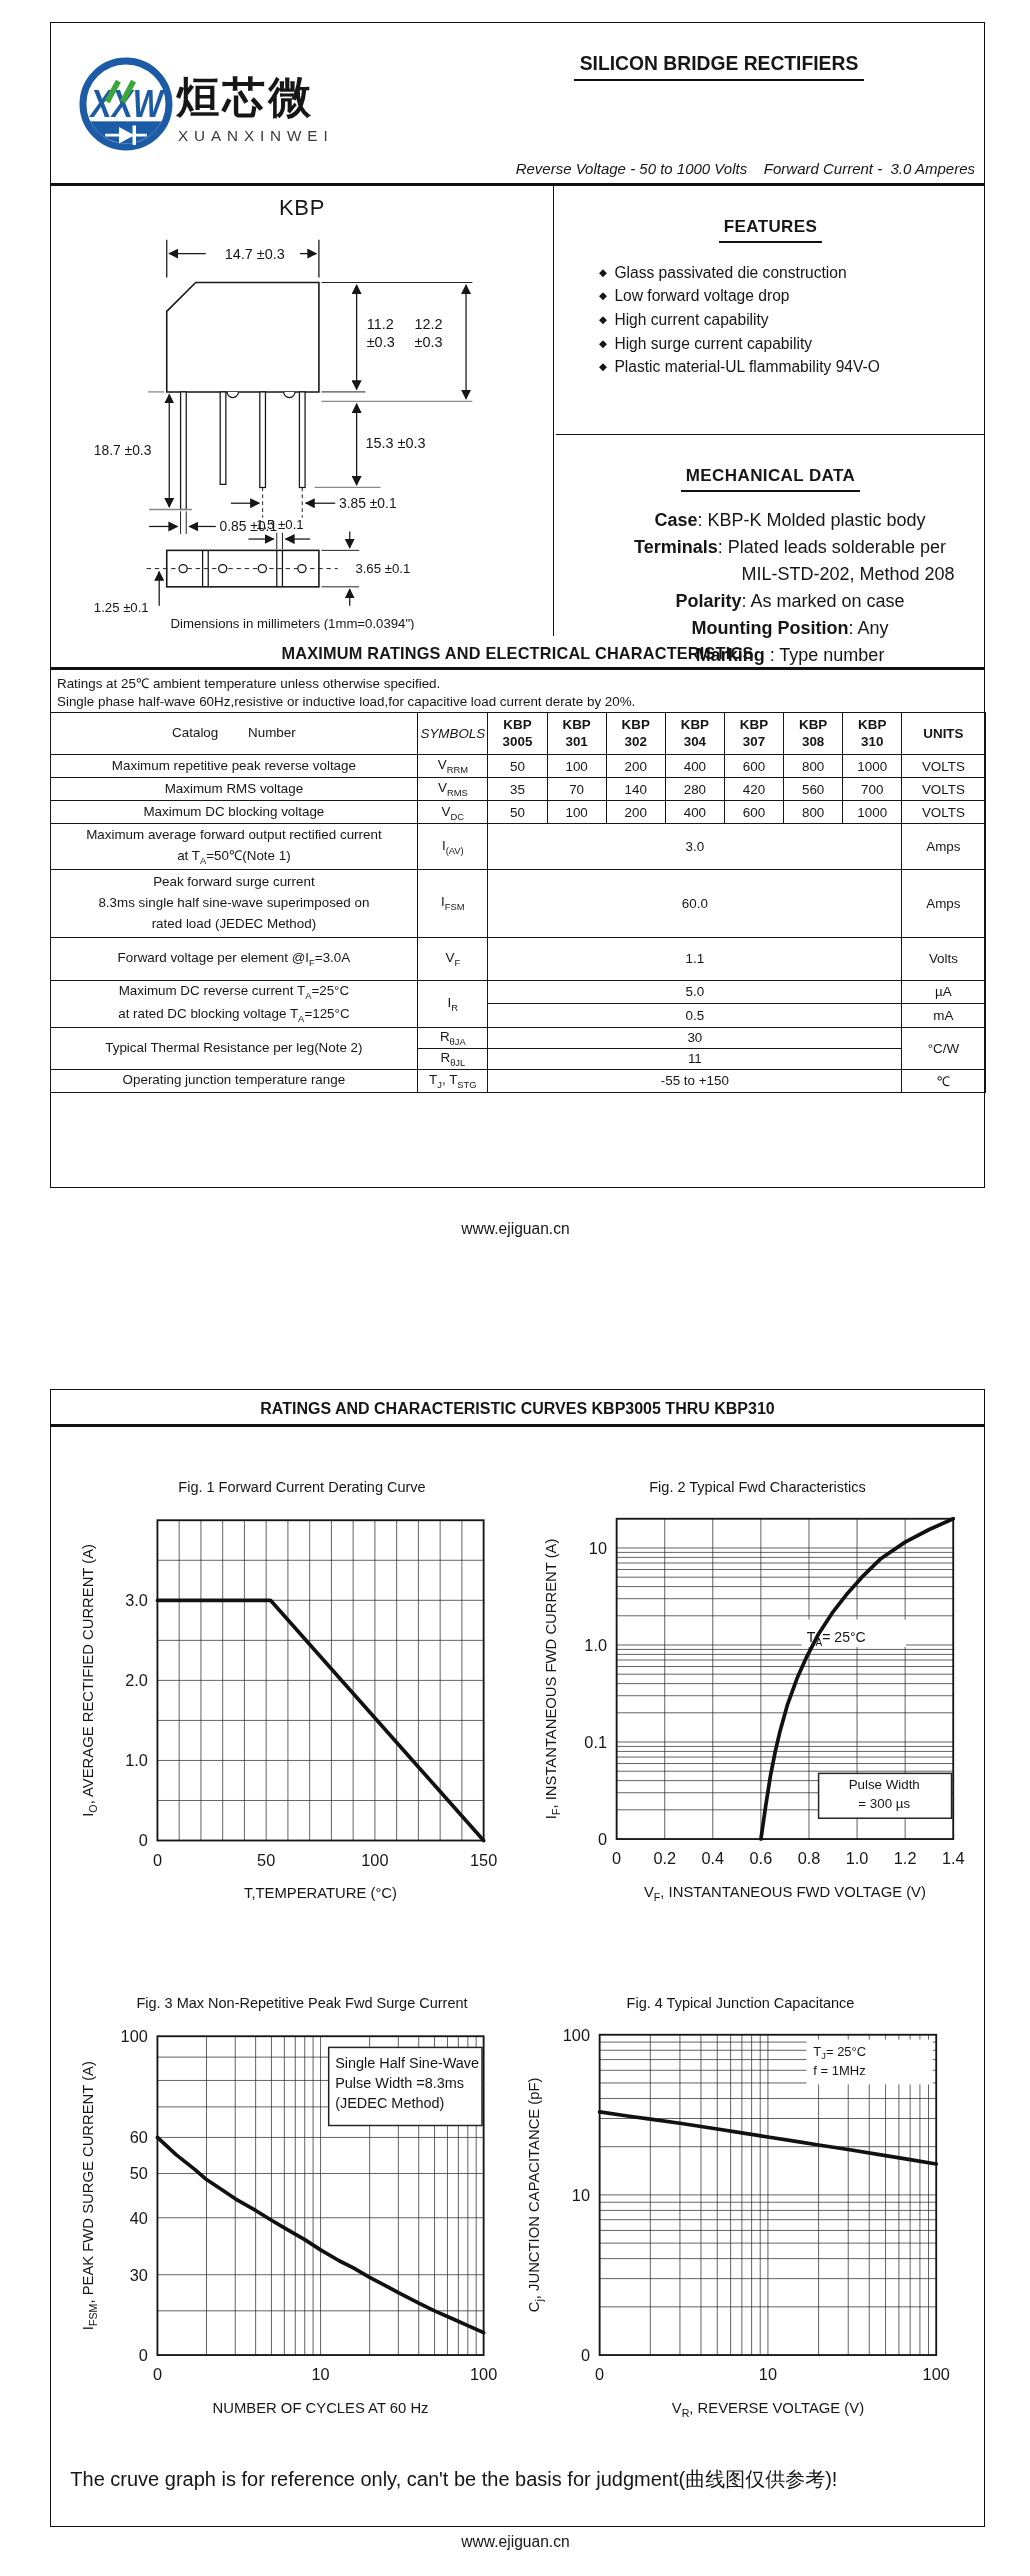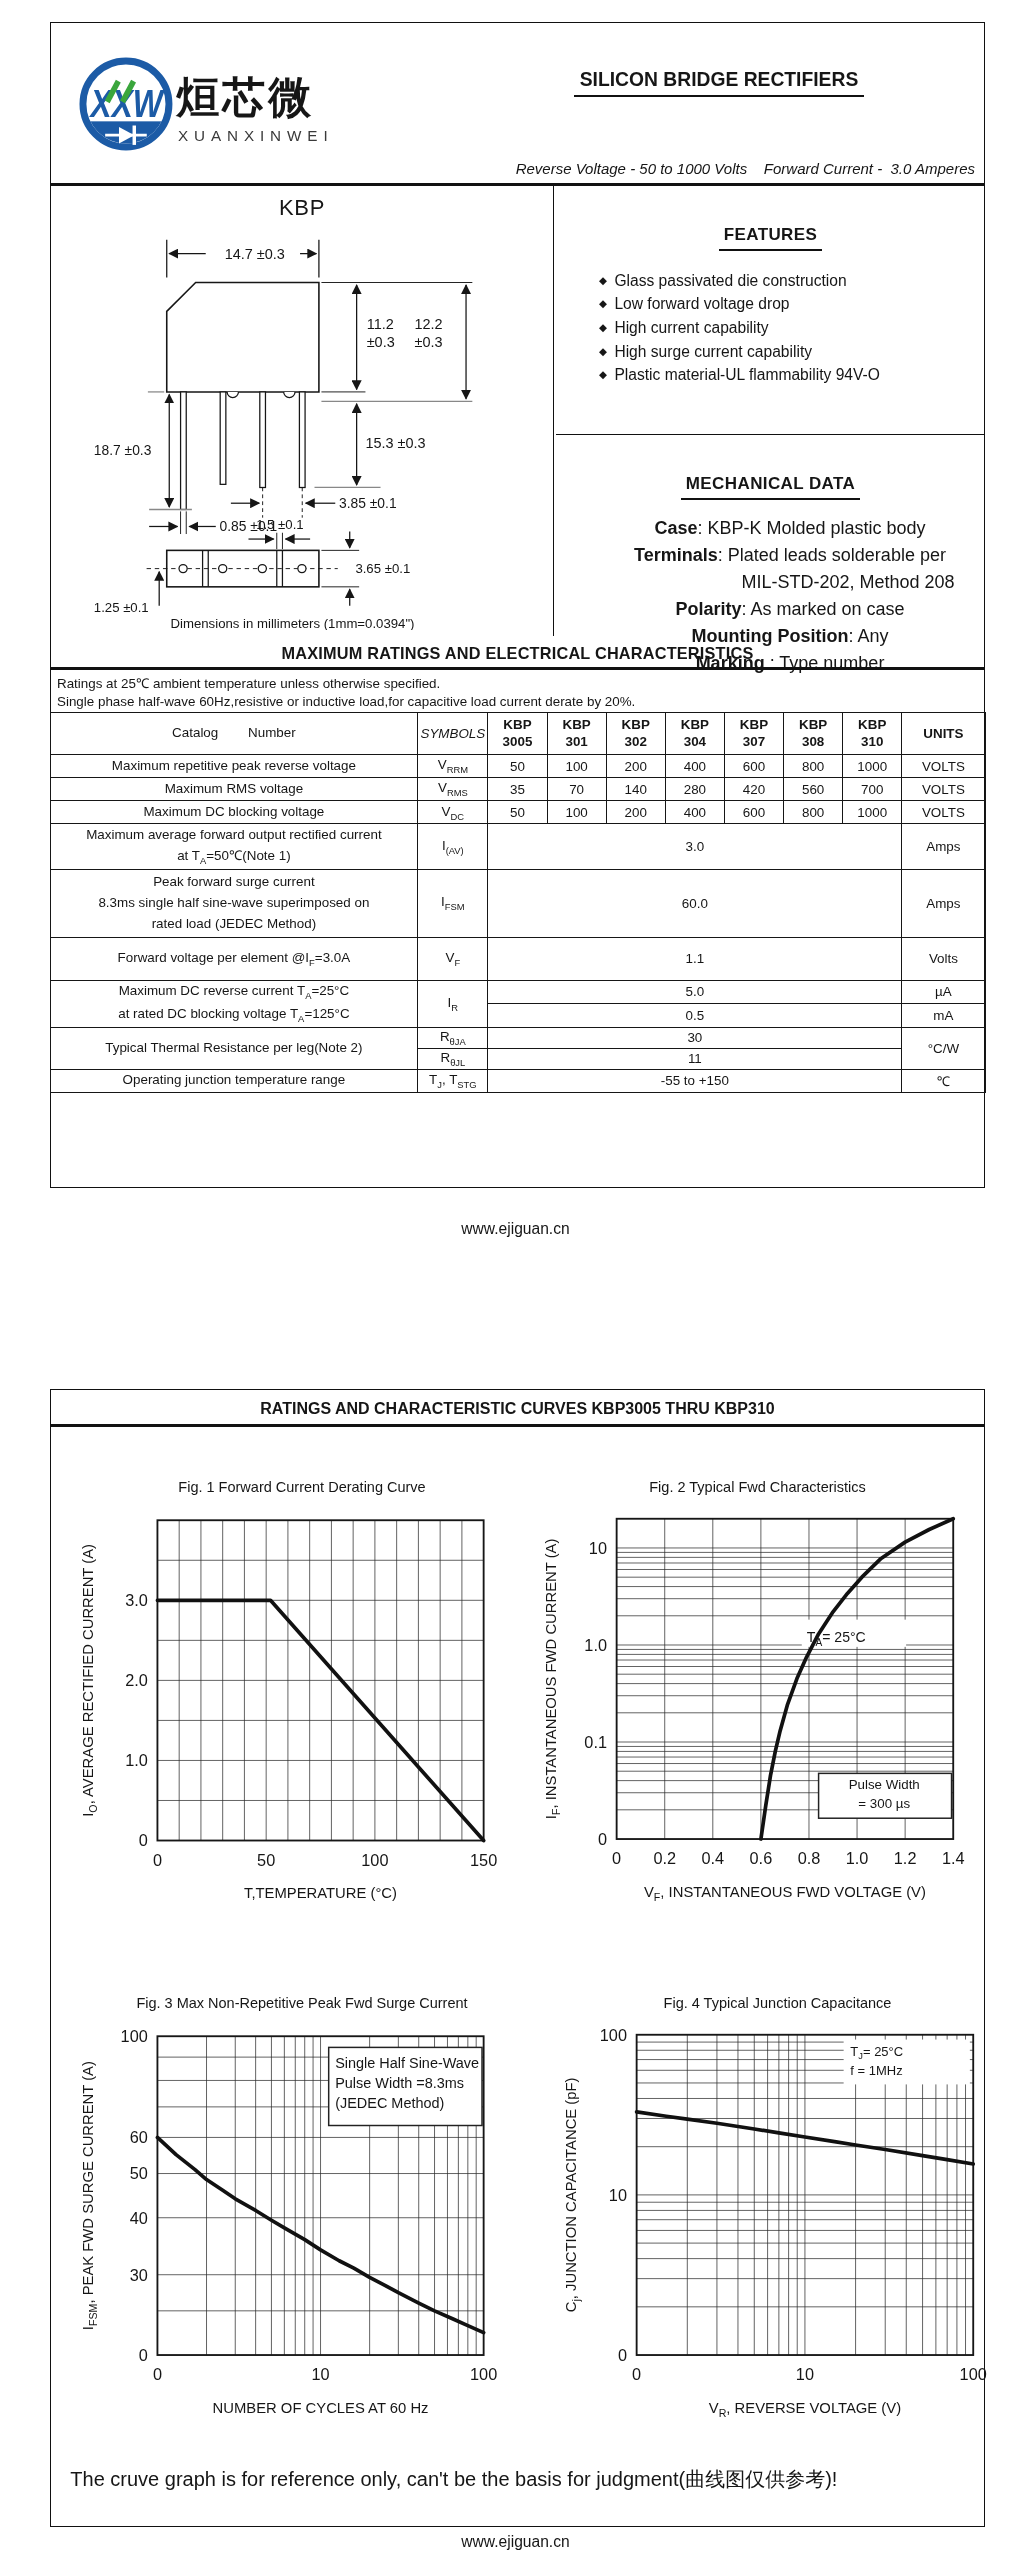--- a/index.html
+++ b/index.html
@@ -7,36 +7,36 @@
          font-family:"Liberation Sans", sans-serif; color:#161616; }
   .abs { position:absolute; }
 
   
   #hdr-box { left:50px; top:22px; width:935px; height:164px;
              border:1.5px solid #111; border-bottom:3.7px solid #111; }
   #logo-svg { position:absolute; left:16.3px; top:22px; }
   #titles { position:absolute; left:412px; top:13.4px; width:512px; text-align:center; }
   #part-range { display:inline-block; font-size:27.5px; font-weight:bold;
                 border-bottom:3px solid #111; padding:0 10.4px 5.2px; letter-spacing:0.4px; }
-  #subtitle { display:inline-block; font-size:19.3px; font-weight:bold; margin-top:19px;
+  #subtitle { display:inline-block; font-size:19.3px; font-weight:bold; margin-top:3px;
               border-bottom:2.2px solid #111; padding:0 6px 3.7px; }
   #rating-line { position:absolute; right:9px; bottom:6px; font-style:italic;
                  font-size:15px; white-space:pre; }
 
   
   #content-box { left:50px; top:186px; width:935px; height:1002px;
                  border:1.5px solid #111; border-top:none; }
   #pkg-cell { position:absolute; left:0; top:0; width:503px; height:450px;
               border-right:1.5px solid #111; }
   #pkg-title { position:absolute; left:0; top:9px; width:100%; text-align:center;
                font-size:22px; letter-spacing:0.7px; }
   #pkg-svg { position:absolute; left:34px; top:37px; }
   #feat-cell { position:absolute; left:505px; top:0; width:429px; height:450px; }
   #feat-top { height:249px; border-bottom:1.5px solid #111; text-align:center; }
-  .sec-h { display:inline-block; margin-top:39px; font-size:17px; font-weight:bold;
+  .sec-h { display:inline-block; margin-top:31px; font-size:17px; font-weight:bold;
            border-bottom:2.2px solid #111; padding:0 4.5px 3.7px; letter-spacing:0.4px; }
   #feat-list { list-style:none; text-align:left; margin-top:18px; padding-left:43px; }
   #feat-list li { font-size:15.6px; line-height:1.52; }
   .dia { font-size:10.4px; margin-right:7.4px; vertical-align:2.2px; }
   #mech-block { text-align:center; }
   #mech-lines { text-align:center; margin-top:15px; padding-left:39px; font-size:18px; line-height:1.5; }
   .mline b { font-weight:bold; }
   .mcont { padding-left:116px; }
 
   
@@ -70,21 +70,21 @@
   #footer1 { top:1220px; } #footer2 { top:2533px; }
 
   
   #page2-box { left:50px; top:1389px; width:935px; height:1138px; border:1.5px solid #111; }
   #p2-title { height:37px; line-height:37px; text-align:center; font-weight:bold;
               font-size:16px; border-bottom:3.7px solid #111; }
   .fig { position:absolute; }
   #fig1 { left:21px;  top:89px; width:460px; }
   #fig2 { left:484px; top:89px; width:445px; }
   #fig3 { left:21px;  top:605px; width:460px; }
-  #fig4 { left:504px; top:605px; width:445px; }
+  #fig4 { left:467px; top:605px; width:445px; }
   .figtitle { text-align:center; font-size:14.5px; height:19.3px; }
   #disclaimer { position:absolute; left:19.3px; top:1076px; font-size:20px; }
 </style>
 </head>
 <body>
 
 <div class="abs" id="hdr-box">
   <svg id="logo-svg" width="326" height="118" viewBox="0 0 470 170">
     <circle cx="85" cy="85" r="62" fill="#fff" stroke="#1c5ba6" stroke-width="10"></circle>
     <clipPath id="lc">

